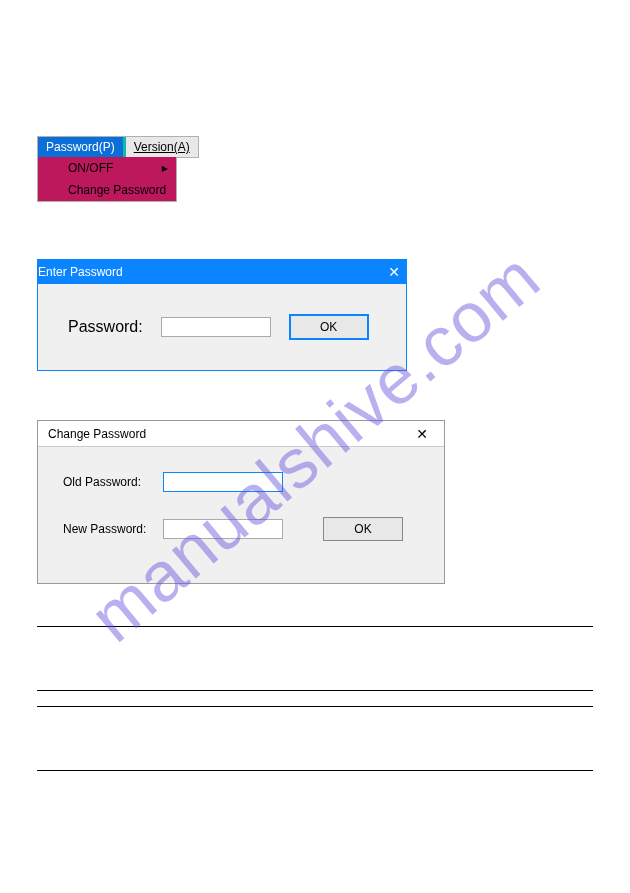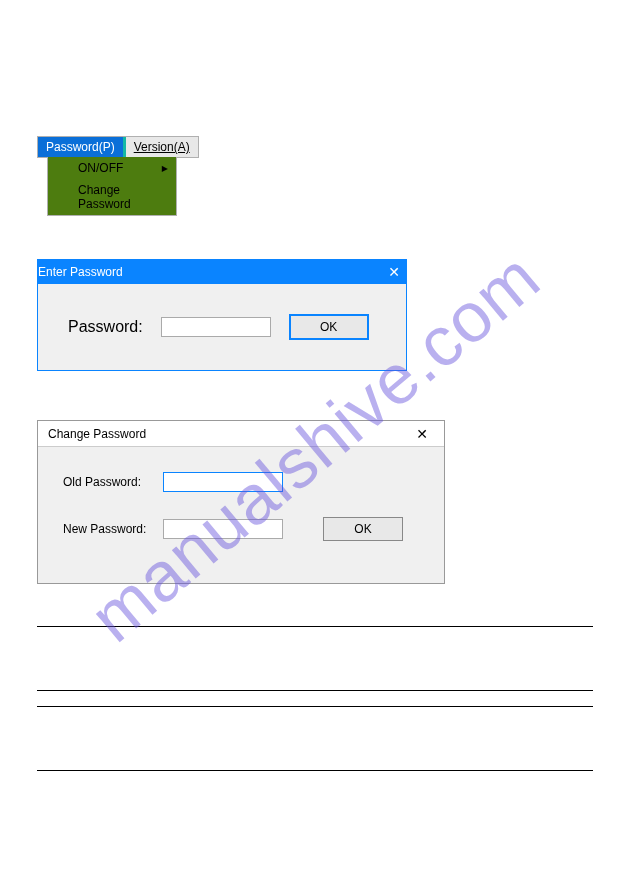--- a/index.html
+++ b/index.html
@@ -48,26 +48,25 @@
   .menu-tab.active {
     background: #0a6fd8;
     color: #fff;
   }
 
   
   .dropdown {
     position: absolute;
     top: 157px;
     left: 37px;
-    width: 130px;
-    background: #4d7c0f;
+    width: 140px;
+    background: #be185d;
     border: 1px solid #b0b0b0;
     border-top: none;
     font-size: 12px;
-    margin-left: 10px;
   }
   .dropdown-item {
     padding: 4px 8px 4px 30px;
     position: relative;
     cursor: pointer;
   }
   .dropdown-item .arrow {
     position: absolute;
     right: 8px;
     top: 50%;

